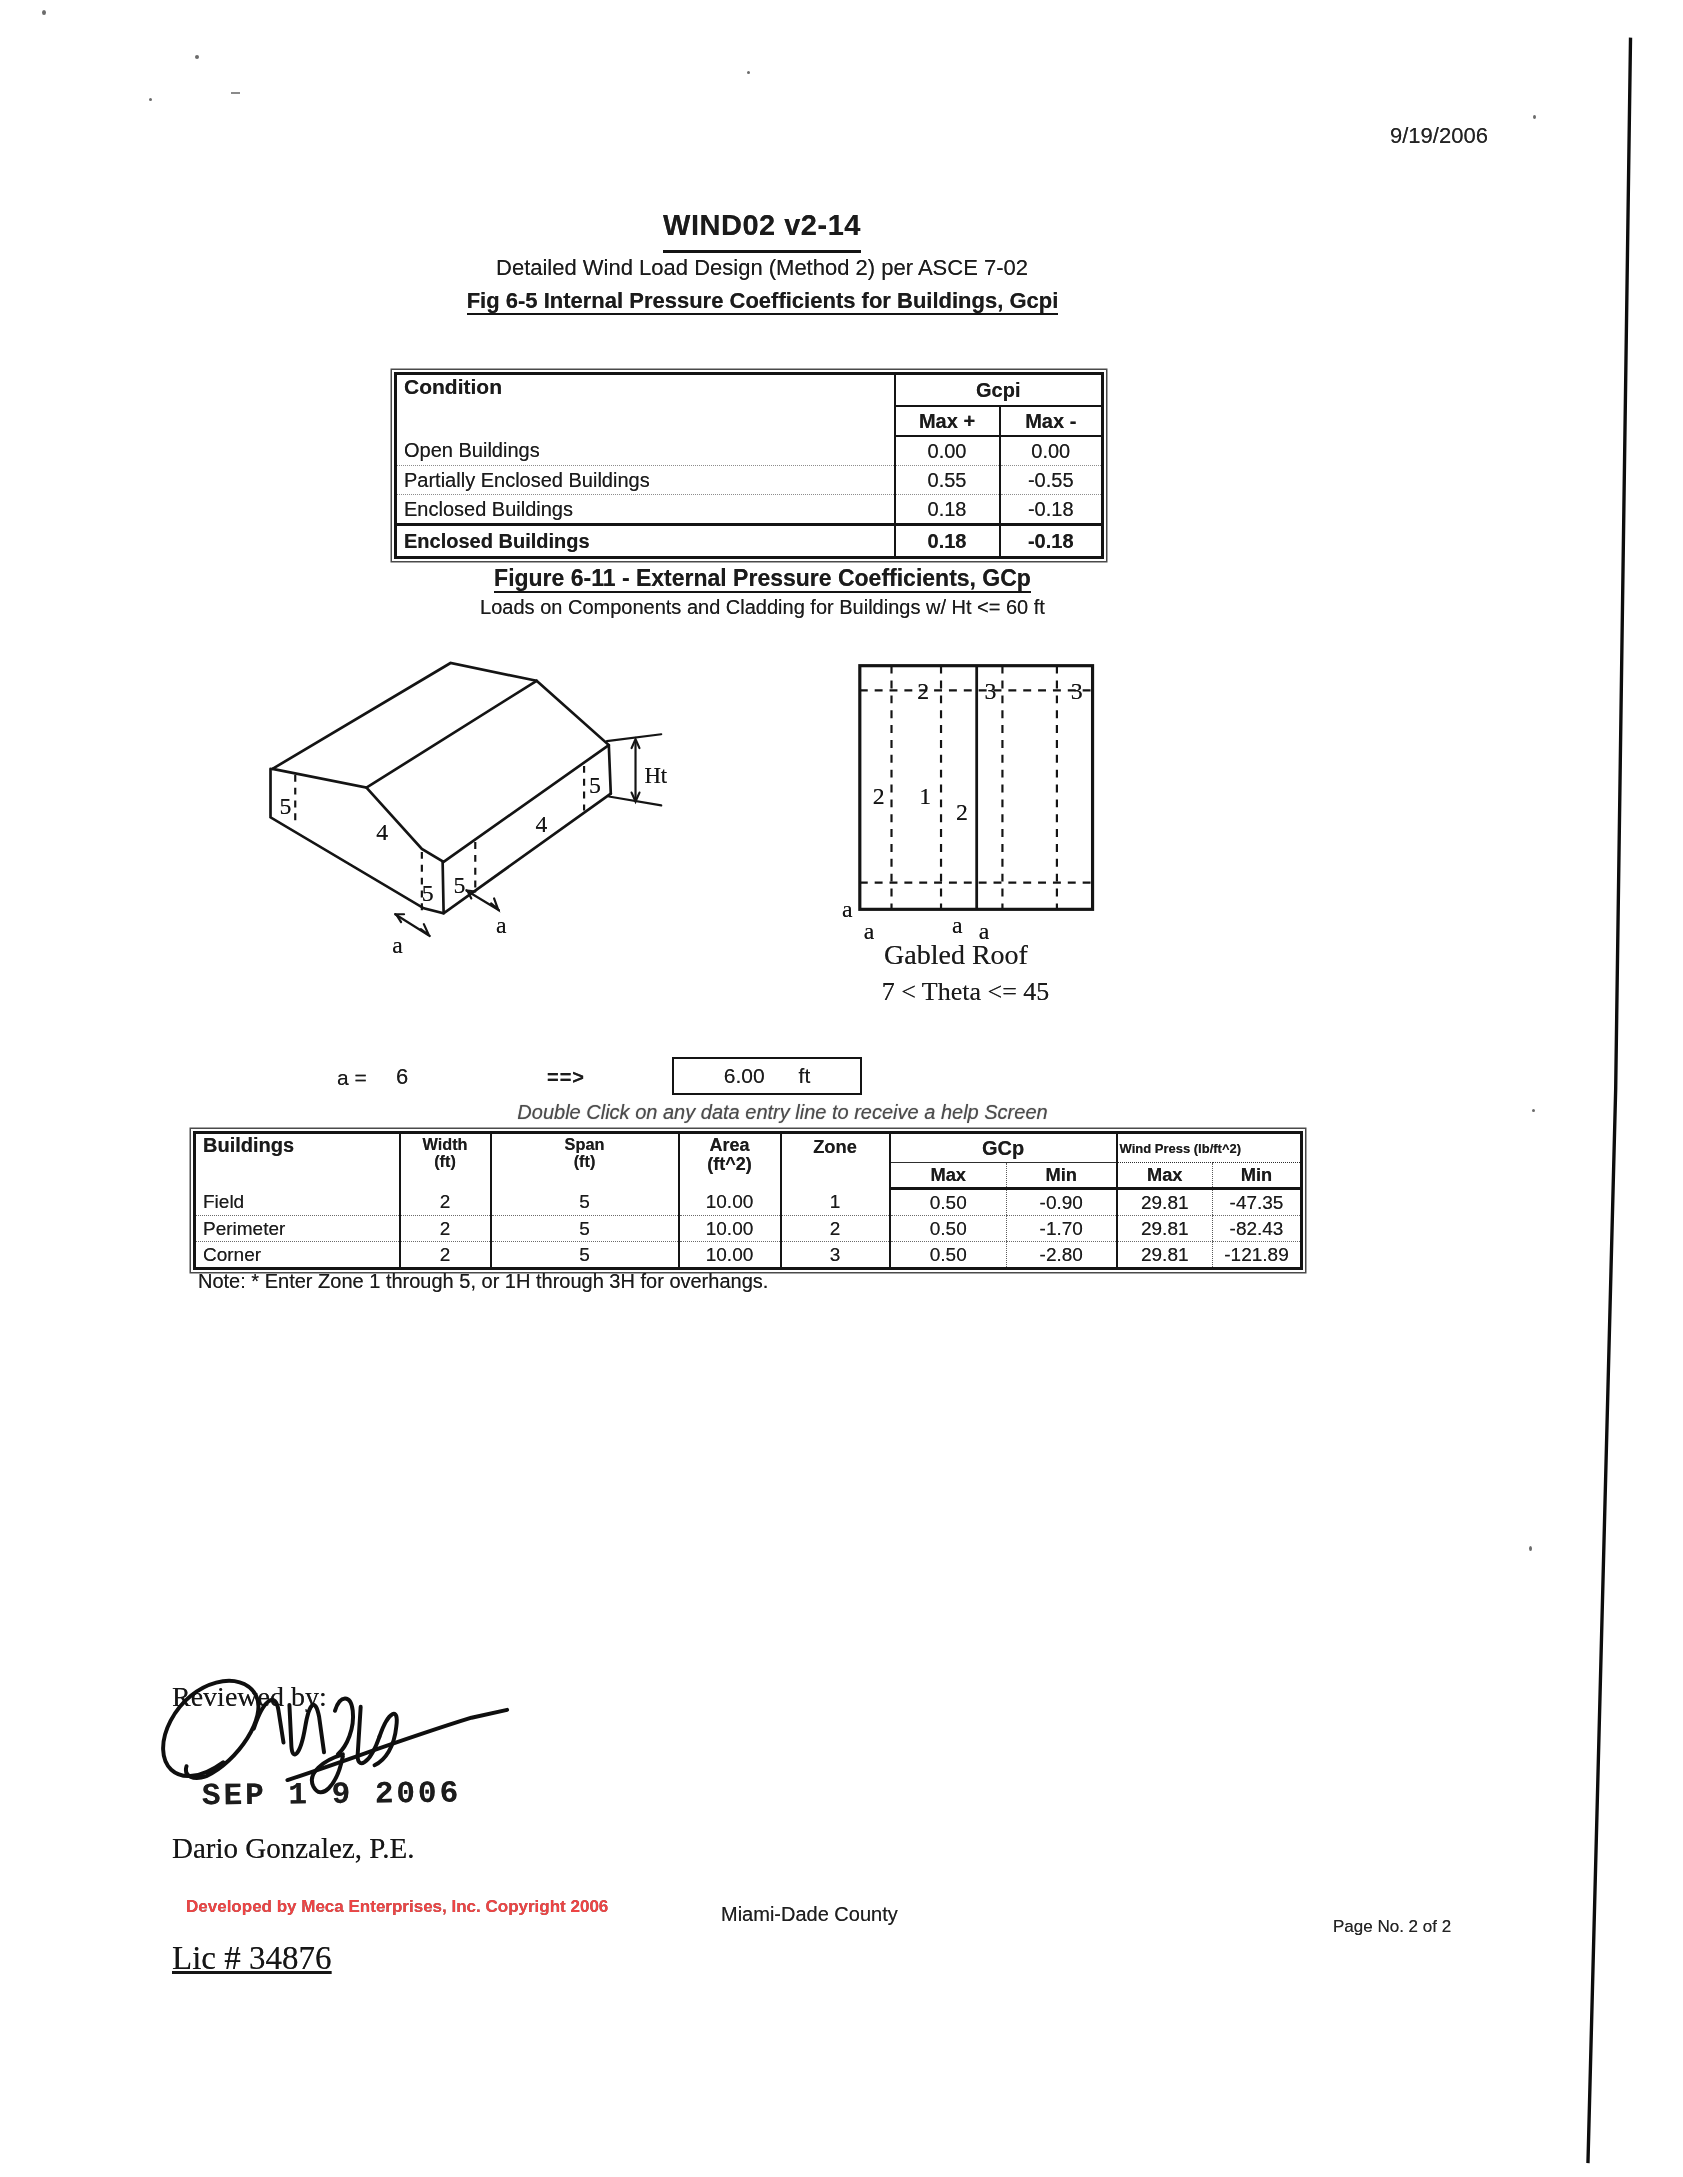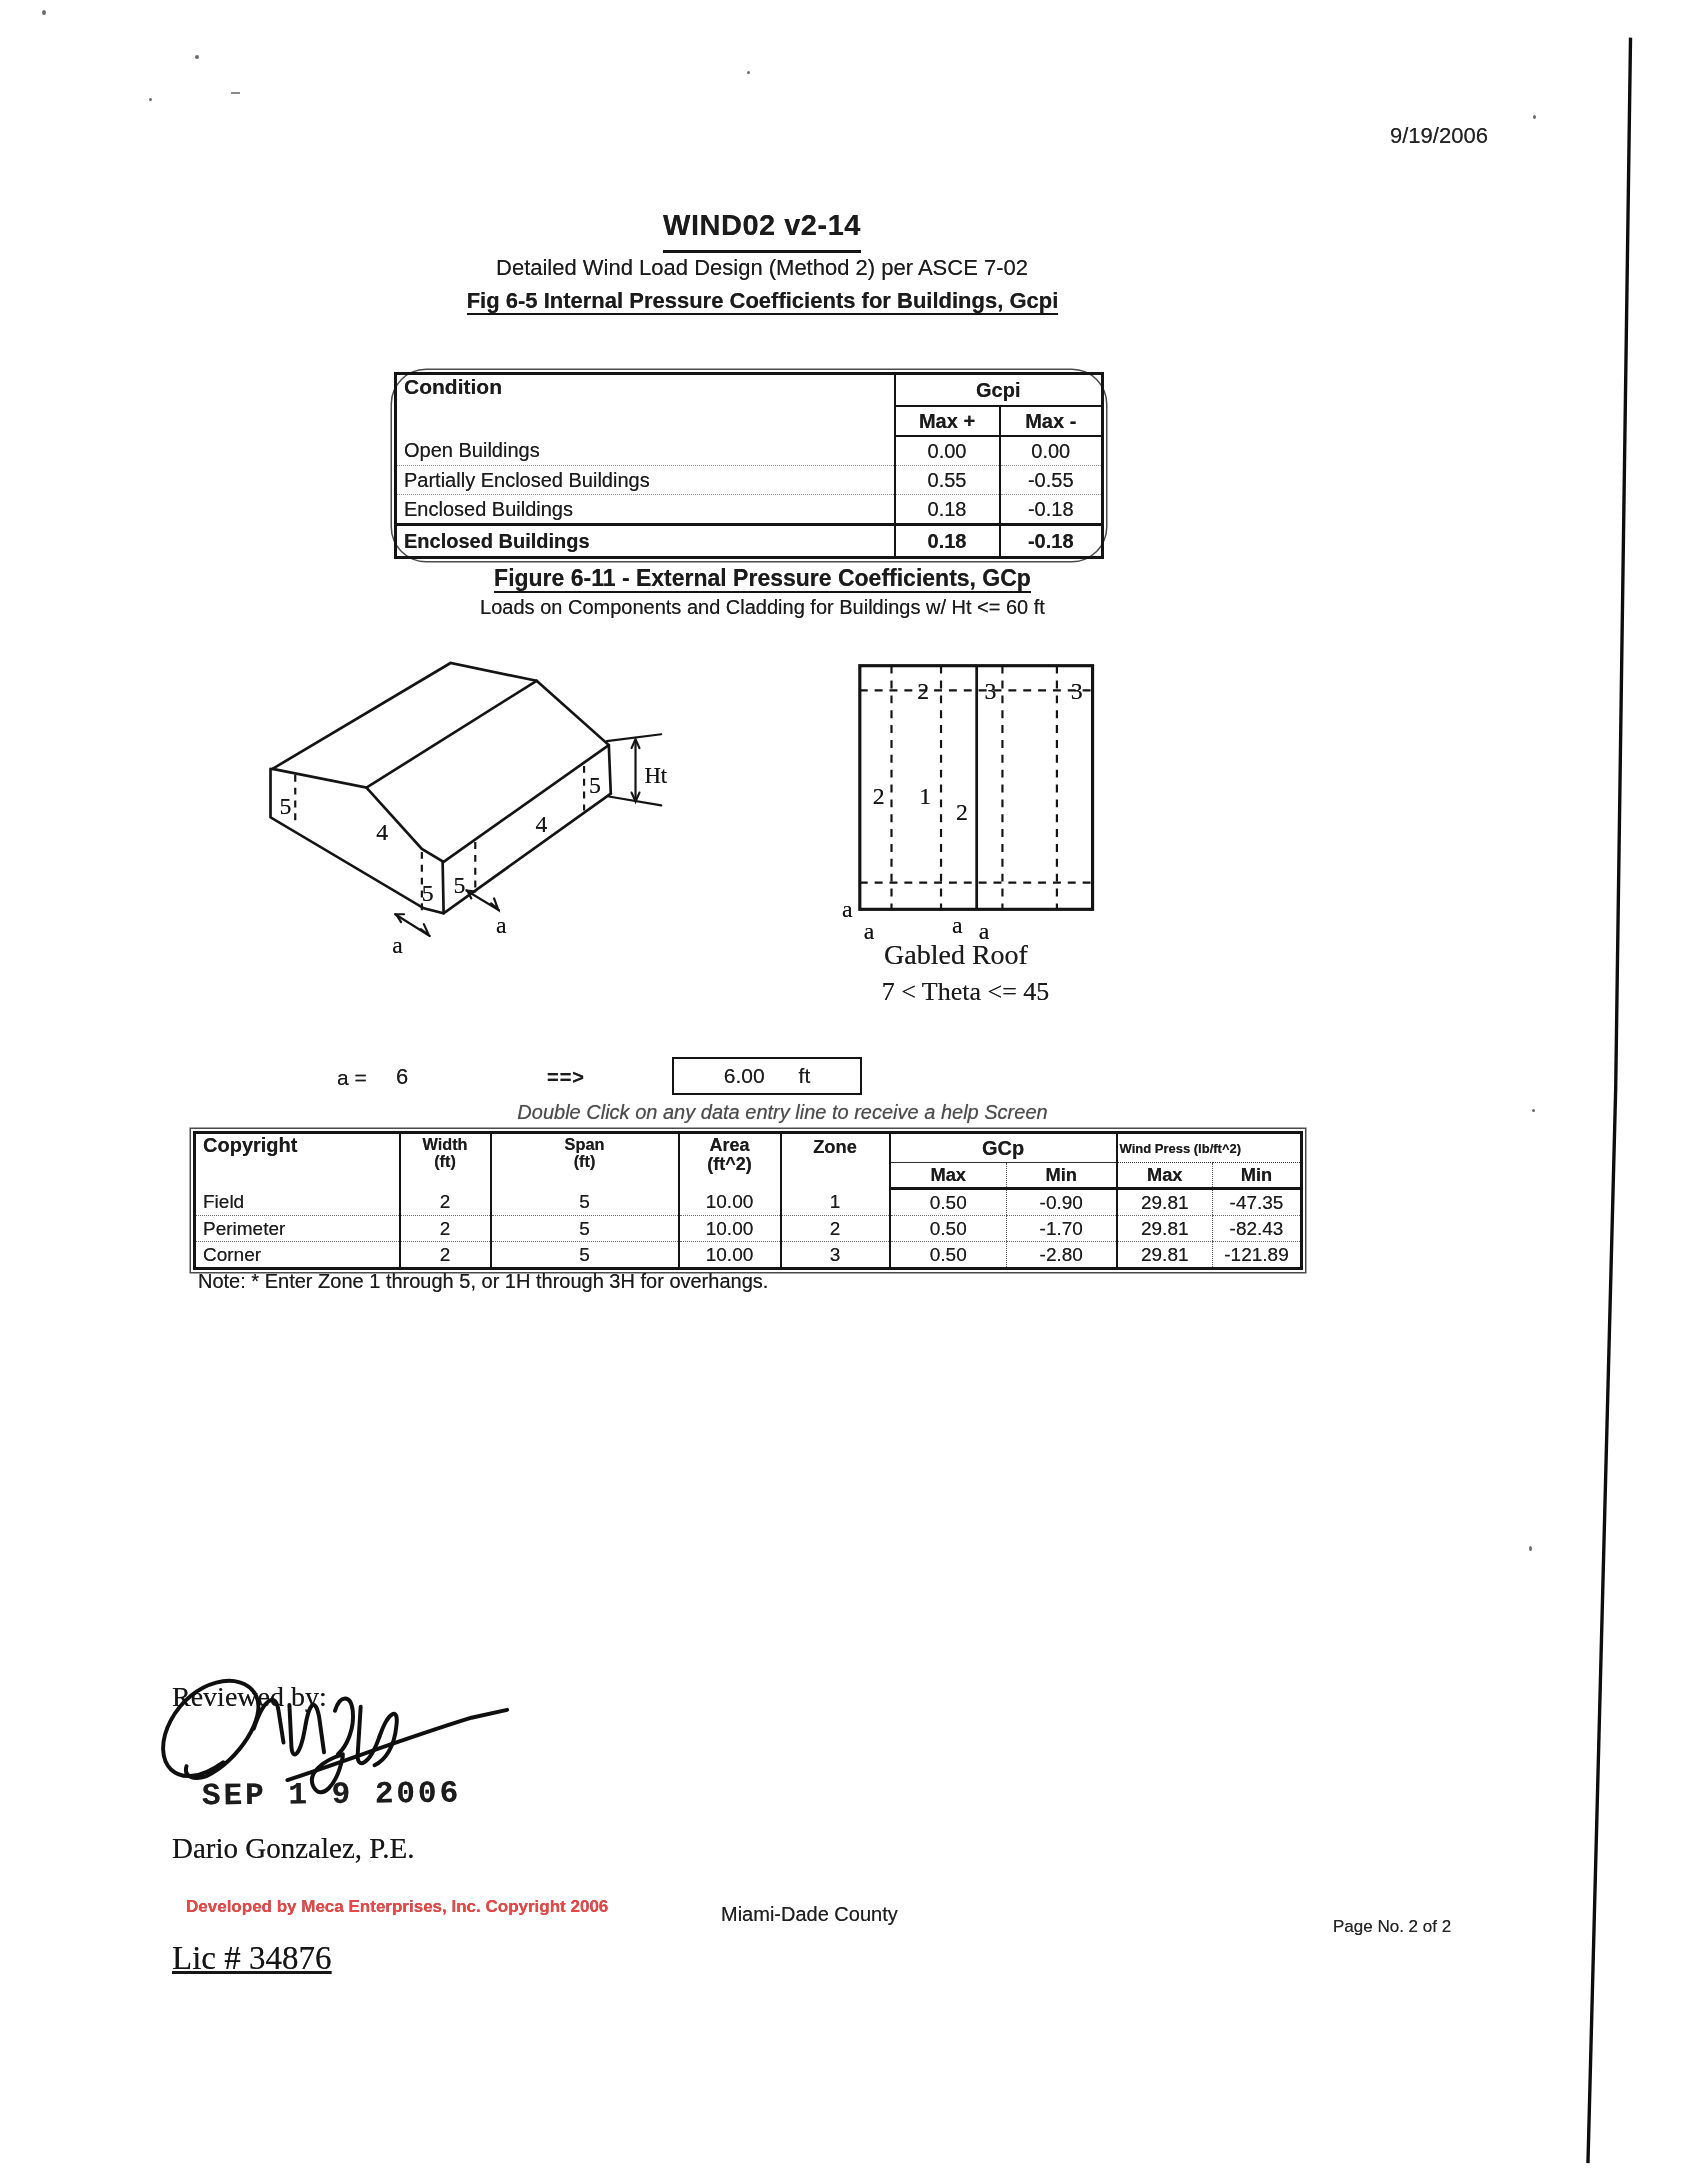--- a/index.html
+++ b/index.html
@@ -19,21 +19,21 @@
   .doc-title span{border-bottom:3px solid #141414;padding-bottom:9px;}
   .doc-subtitle{left:376px;top:255px;width:772px;font-size:22px;}
   .fig65{left:337px;top:288px;width:851px;font-size:22px;font-weight:bold;}
   .fig65 span{border-bottom:2.5px solid #141414;}
 
   
   table{border-collapse:collapse;table-layout:fixed;background:#fff;}
   .scan-frame{border:3px solid #141414;box-shadow:0 0 0 2px #ffffff,0 0 0 3.5px #4a4a4a;}
   th,td{padding:0 7px;overflow:hidden;white-space:nowrap;}
 
-  .gcpi{left:394px;top:372px;width:707px;font-size:20px;border-radius:32px;}
+  .gcpi{left:394px;top:372px;width:707px;font-size:20px;}
   .gcpi .cond-h{width:499px;text-align:left;vertical-align:top;font-size:21px;font-weight:bold;
      border-right:2.5px solid #141414;height:30px;}
   .gcpi .grp-h{font-weight:bold;border-bottom:2px solid #141414;height:30px;text-align:center;}
   .gcpi .sub-h{font-weight:bold;text-align:center;border-bottom:2.5px solid #141414;height:28px;}
   .gcpi .sub-h.mm{border-left:2px solid #141414;}
   .gcpi td{height:28px;}
   .gcpi td.cond{text-align:left;border-right:2.5px solid #141414;}
   .gcpi td.val{text-align:center;}
   .gcpi td.val.mm{border-left:2px solid #141414;}
   .gcpi tbody tr.r td{border-bottom:1px dotted #8d8d8d;}
@@ -231,21 +231,21 @@
         <col style="width:188px">
         <col style="width:102px">
       <col style="width:109px">
         <col style="width:117px">
         <col style="width:110px">
         <col style="width:96px">
         <col style="width:89px">
     </colgroup>
     <thead>
       <tr class="h1">
-        <th class="comp" rowspan="2">Copyright</th>
+        <th class="comp" rowspan="2">Buildings</th>
         <th class="two vline" rowspan="2">
           <span>Width</span><br><span>(ft)</span>
         </th>
         <th class="two vline" rowspan="2">
           <span>Span</span><br><span>(ft)</span>
         </th>
         <th class="two area2 vline" rowspan="2">
           <span>Area</span><br><span>(ft^2)</span>
         </th>
         <th class="zone vline" rowspan="2">Zone</th>

